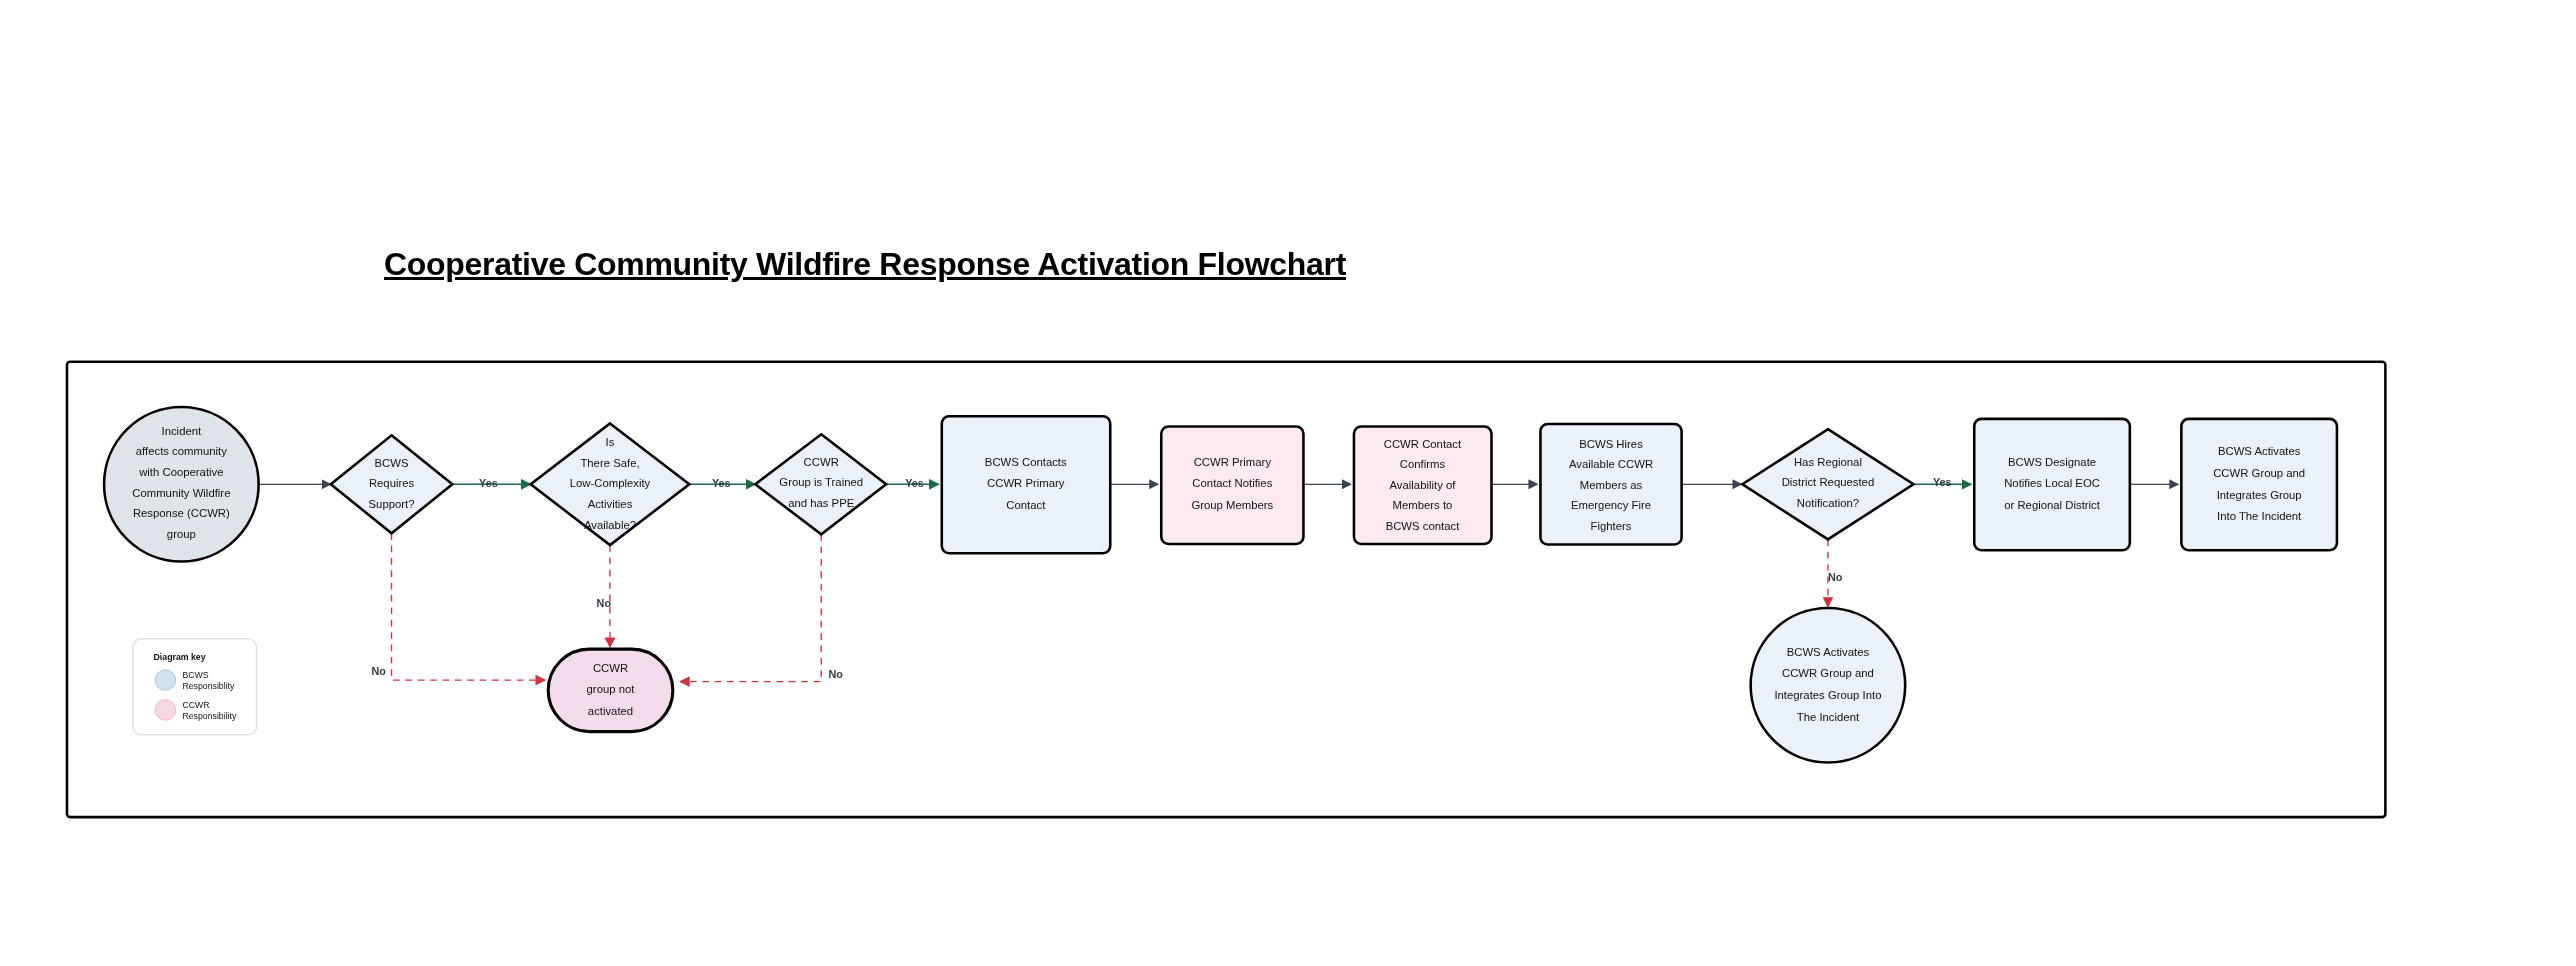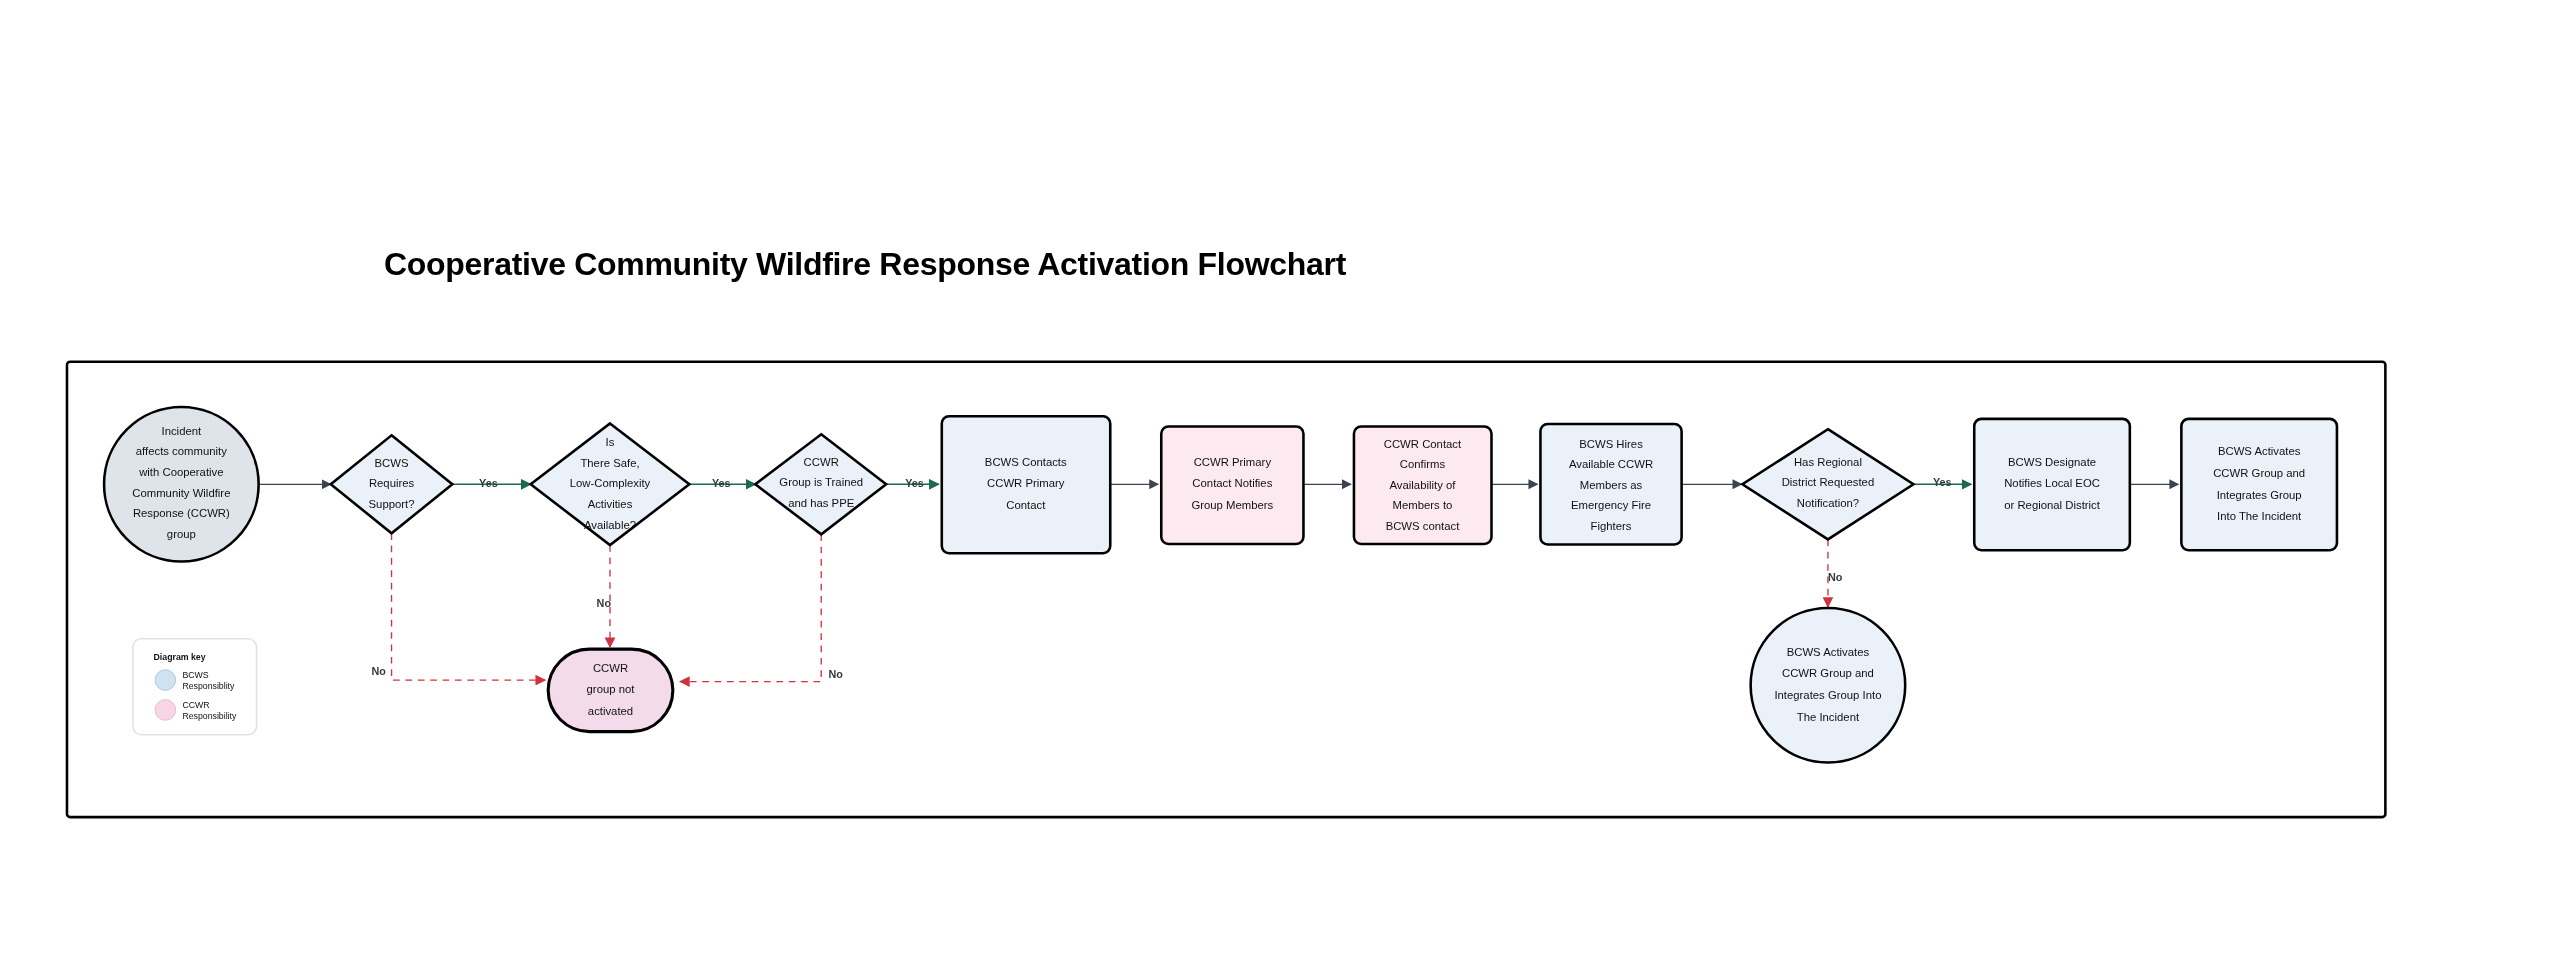--- a/index.html
+++ b/index.html
@@ -22,20 +22,21 @@
   #chart-title {
     position: absolute;
     left: 384px;
     top: 246px;
     font-size: 32px;
     font-weight: bold;
     color: #000000;
     letter-spacing: -0.3px;
     white-space: nowrap;
     font-family: "Liberation Sans", sans-serif;
+    text-decoration: underline;
   }
   #flow-svg {
     position: absolute;
     left: 0;
     top: 0;
   }
   .node-text {
     font-family: "Liberation Sans", sans-serif;
     font-size: 22px;
     fill: #111111;

